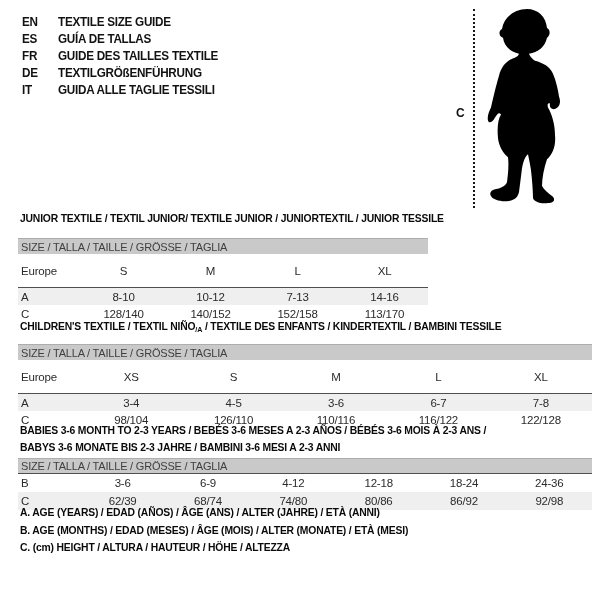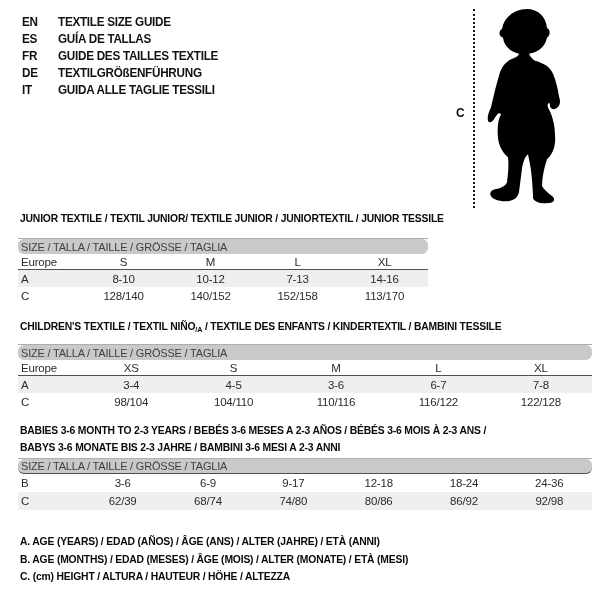--- a/index.html
+++ b/index.html
@@ -19,31 +19,31 @@
   .baby-svg { position:absolute; left:482px; top:8px; width:84px; height:199px; }
 
   
   .sec-title { position:absolute; font-size:11.5px; font-weight:bold; letter-spacing:-0.2px;
                white-space:nowrap; transform:scaleX(0.9); transform-origin:0 0; color:#0a0a0a; line-height:17px; }
   .sub { font-size:8px; vertical-align:-2px; }
 
   
   .tbl { position:absolute; border-top:1px solid #adadad; }
   .tbl-bar { height:15px; background:#c9c9c9; display:flex; align-items:center; padding-left:3px;
-             font-size:11px; color:#3f3f3f; letter-spacing:-0.2px;border-radius:6px; }
+             font-size:11px; color:#3f3f3f; letter-spacing:-0.2px; }
   .tbl-bar.dark-bottom { border-bottom:1px solid #4f4f4f; }
   .trow { display:flex; align-items:center; font-size:11.5px; letter-spacing:-0.2px; color:#2b2b2b; }
-  .trow.head { height:16px; border-bottom:1px solid #4f4f4f; }
+  .trow.head { height:34px; border-bottom:1px solid #4f4f4f; }
   .trow.data { height:17px; }
   .trow.alt { background:#efefef; }
   .tcell-label { width:62px; padding-left:3px; }
   .tcell { flex:1; text-align:center; }
 
   
-  .notes { position:absolute; left:20px; top:533px; }
+  .notes { position:absolute; left:20px; top:504px; }
   .note-line { font-size:11.5px; font-weight:bold; letter-spacing:-0.2px; line-height:17.5px;
                white-space:nowrap; transform:scaleX(0.9); transform-origin:0 0; color:#0a0a0a; }
 </style>
 </head>
 <body>
 
 <div class="stage">
 
   <div class="langs">
     <div class="lang-row">
@@ -129,38 +129,38 @@
       <span class="tcell-label">A</span>
       <span class="tcell">3-4</span>
       <span class="tcell">4-5</span>
       <span class="tcell">3-6</span>
       <span class="tcell">6-7</span>
       <span class="tcell">7-8</span>
     </div>
     <div class="trow data">
       <span class="tcell-label">C</span>
       <span class="tcell">98/104</span>
-      <span class="tcell">104/110</span>
+      <span class="tcell">126/110</span>
       <span class="tcell">110/116</span>
       <span class="tcell">116/122</span>
       <span class="tcell">122/128</span>
     </div>
   </div>
 
   <div class="sec-title" style="left:20px; top:422px;">
     <div>BABIES 3-6 MONTH TO 2-3 YEARS / BEBÉS 3-6 MESES A 2-3 AÑOS / BÉBÉS 3-6 MOIS À 2-3 ANS /</div>
     <div>BABYS 3-6 MONATE BIS 2-3 JAHRE / BAMBINI 3-6 MESI A 2-3 ANNI</div>
   </div>
   <div class="tbl" style="left:18px; top:458px; width:574px;">
     <div class="tbl-bar dark-bottom">SIZE / TALLA / TAILLE / GRÖSSE / TAGLIA</div>
     <div class="trow data" style="height:18px;">
       <span class="tcell-label">B</span>
       <span class="tcell">3-6</span>
       <span class="tcell">6-9</span>
-      <span class="tcell">9-17</span>
+      <span class="tcell">4-12</span>
       <span class="tcell">12-18</span>
       <span class="tcell">18-24</span>
       <span class="tcell">24-36</span>
     </div>
     <div class="trow data alt" style="height:18px;">
       <span class="tcell-label">C</span>
       <span class="tcell">62/39</span>
       <span class="tcell">68/74</span>
       <span class="tcell">74/80</span>
       <span class="tcell">80/86</span>

